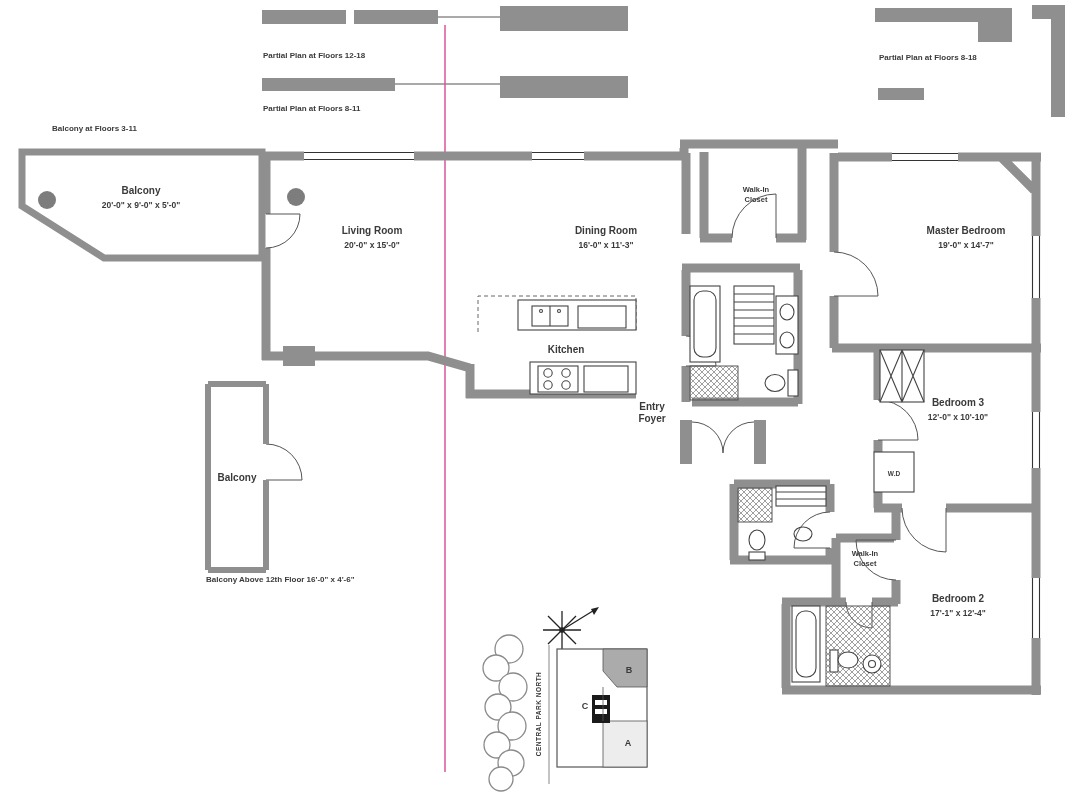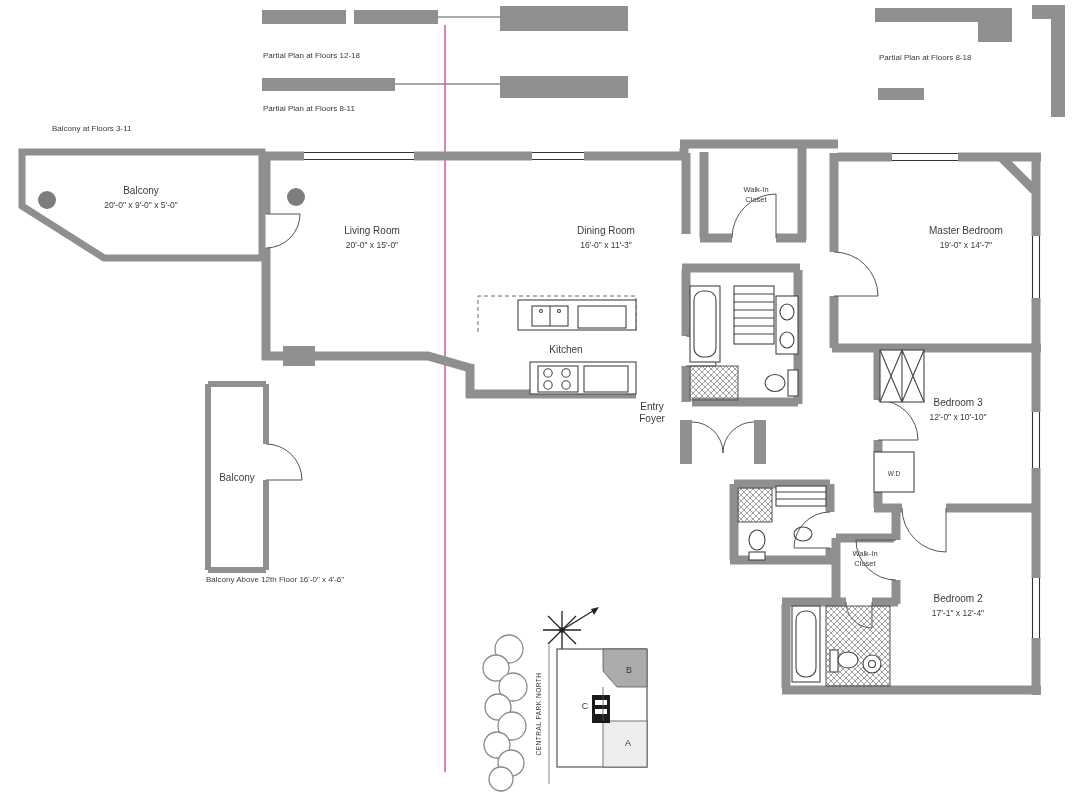--- a/index.html
+++ b/index.html
@@ -1,16 +1,16 @@
 <!DOCTYPE html>
 <html><head>
 <meta charset="utf-8">
 <style>
   html,body{margin:0;padding:0;background:#ffffff;}
-  .canvas{position:relative;width:1090px;height:800px;background:#ffffff;overflow:hidden;}
+  .canvas{position:relative;width:1090px;height:800px;background:#ffffff;overflow:hidden;font-weight:bold;}
   svg{display:block;}
   svg text{fill:#3a3a3a;font-family:"Liberation Sans",sans-serif;}
   .lbl{font-size:10px;}
   .dims{font-size:8.5px;}
   .cap{font-size:8px;}
   .small{font-size:7.5px;}
   .tiny{font-size:6.5px;}
   .keyletter{font-size:9px;}
   .wall{stroke:#8f8f8f;stroke-width:9;fill:none;}
   .wall7{stroke:#8f8f8f;stroke-width:7;fill:none;}

